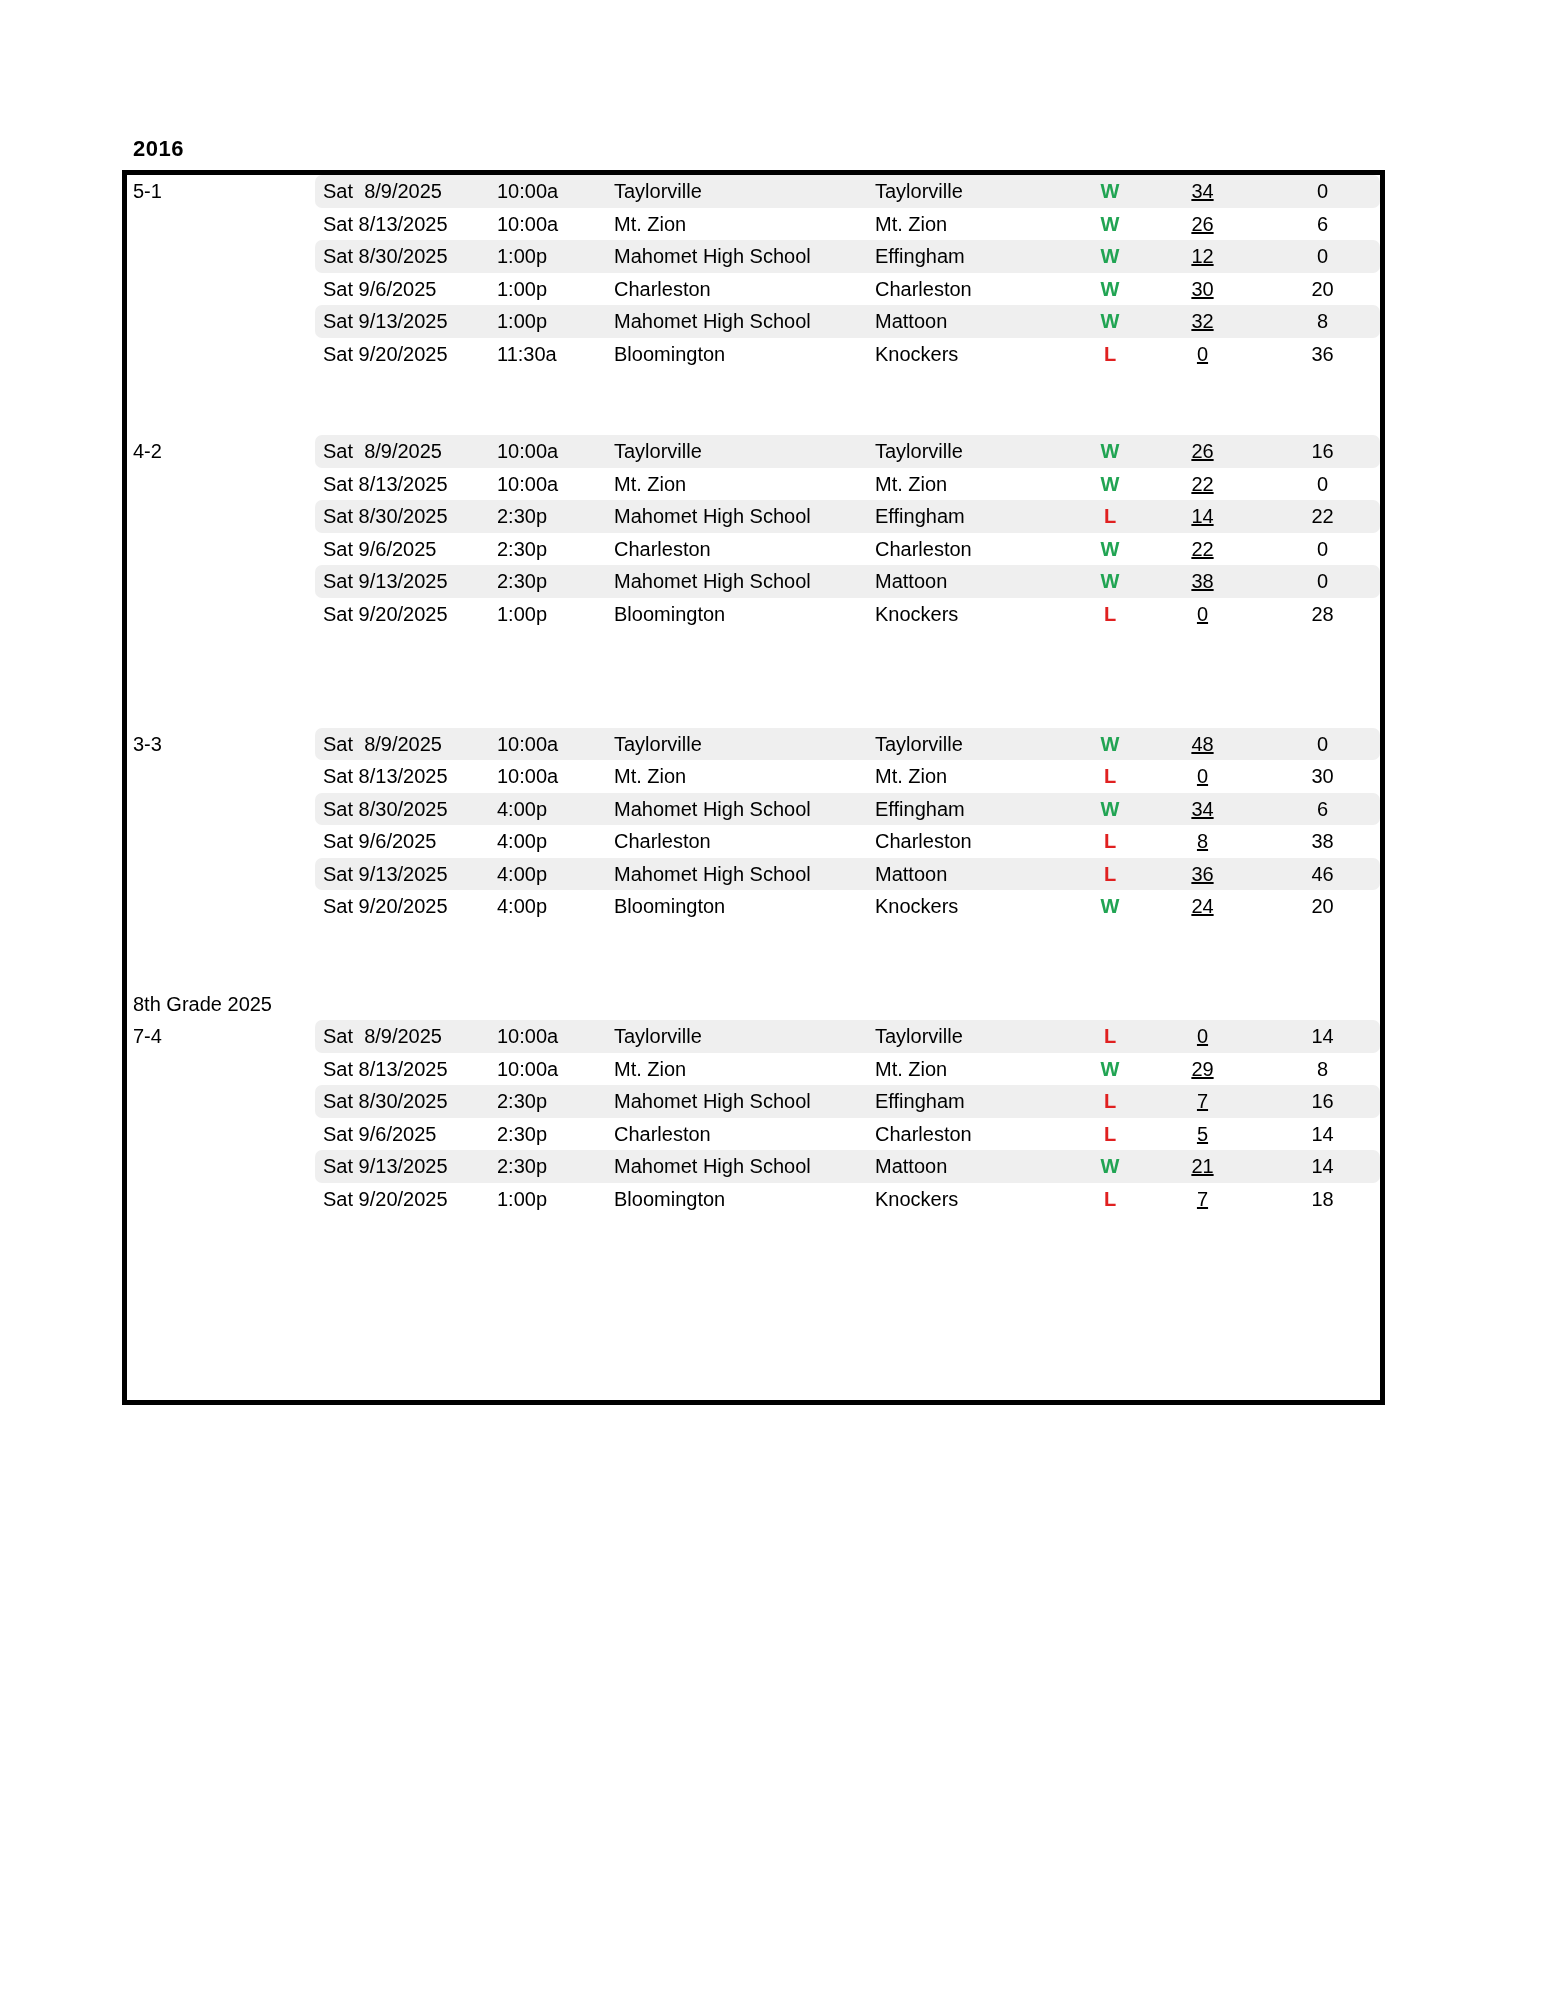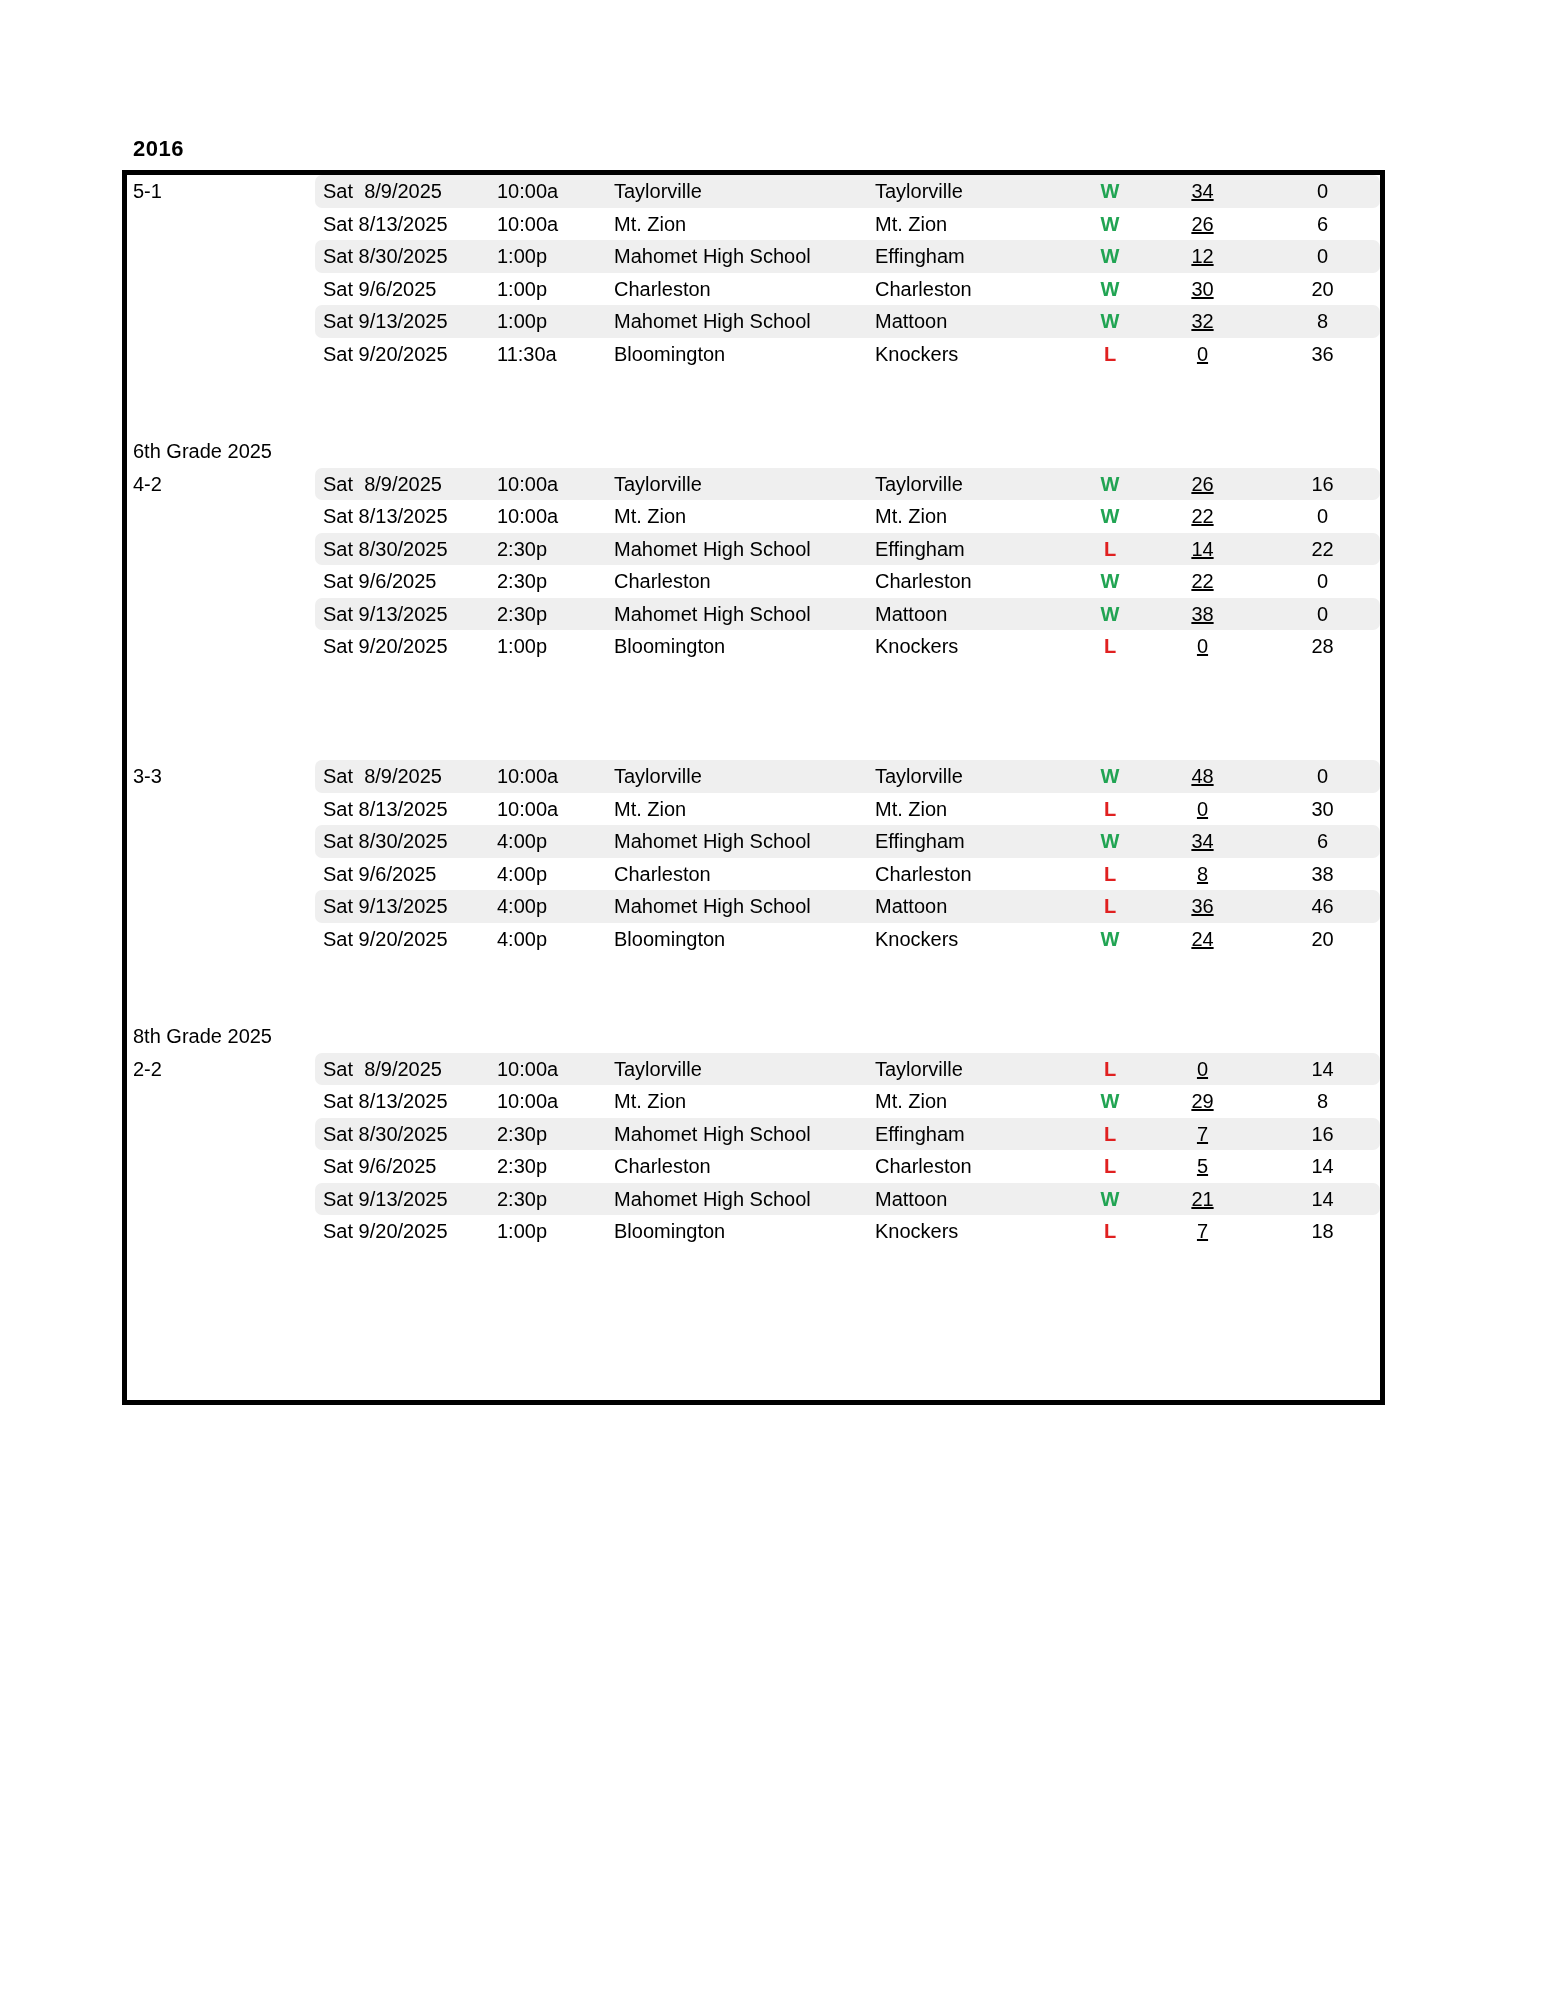--- a/index.html
+++ b/index.html
@@ -111,23 +111,20 @@
       <div class="cell date-cell">Sat 9/20/2025</div>
       <div class="cell time-cell">11:30a</div>
       <div class="cell loc-cell">Bloomington</div>
       <div class="cell opp-cell">Knockers</div>
       <div class="cell res-cell" style="color: rgb(224, 32, 32);">L</div>
       <div class="cell sf-cell">0</div>
       <div class="cell sa-cell">36</div>
     </div>
   </div>
 <div class="spacer-rows" style="height: 65px;"></div>
-  <div class="row section-header-row">
-    <div class="label-cell section-title">6th Grade 2025</div>
-  </div>
 
   <div class="row game-row shaded">
     <div class="label-cell record-cell">4-2</div>
     <div class="stripe" style="background: rgb(239, 239, 239);">
       <div class="cell date-cell">Sat  8/9/2025</div>
       <div class="cell time-cell">10:00a</div>
       <div class="cell loc-cell">Taylorville</div>
       <div class="cell opp-cell">Taylorville</div>
       <div class="cell res-cell" style="color: rgb(33, 164, 83);">W</div>
       <div class="cell sf-cell">26</div>
@@ -277,21 +274,21 @@
       <div class="cell sf-cell">24</div>
       <div class="cell sa-cell">20</div>
     </div>
   </div>
 <div class="spacer-rows" style="height: 65px;"></div>
   <div class="row section-header-row">
     <div class="label-cell section-title">8th Grade 2025</div>
   </div>
 
   <div class="row game-row shaded">
-    <div class="label-cell record-cell">2-2</div>
+    <div class="label-cell record-cell">7-4</div>
     <div class="stripe" style="background: rgb(239, 239, 239);">
       <div class="cell date-cell">Sat  8/9/2025</div>
       <div class="cell time-cell">10:00a</div>
       <div class="cell loc-cell">Taylorville</div>
       <div class="cell opp-cell">Taylorville</div>
       <div class="cell res-cell" style="color: rgb(224, 32, 32);">L</div>
       <div class="cell sf-cell">0</div>
       <div class="cell sa-cell">14</div>
     </div>
   </div>

